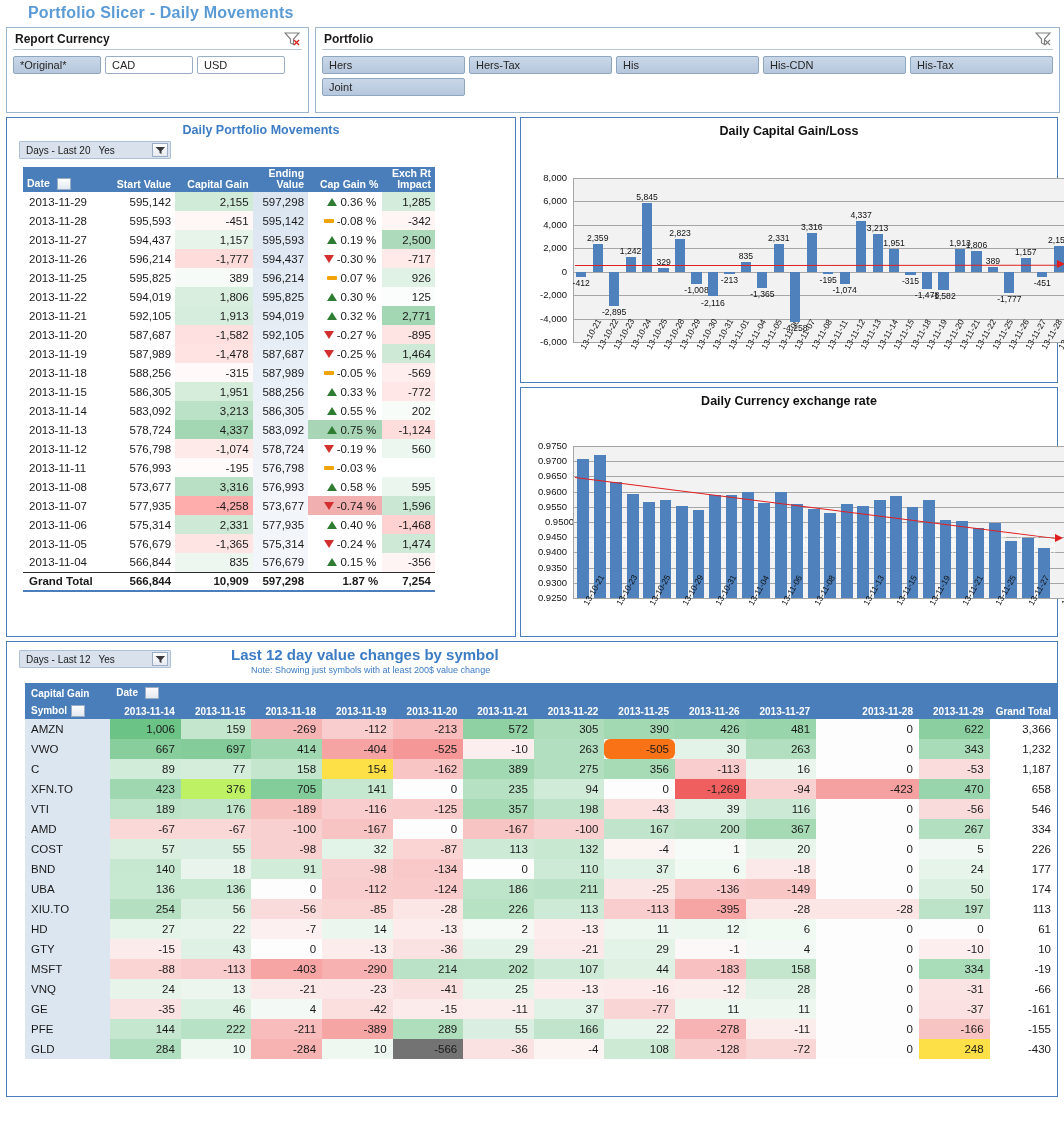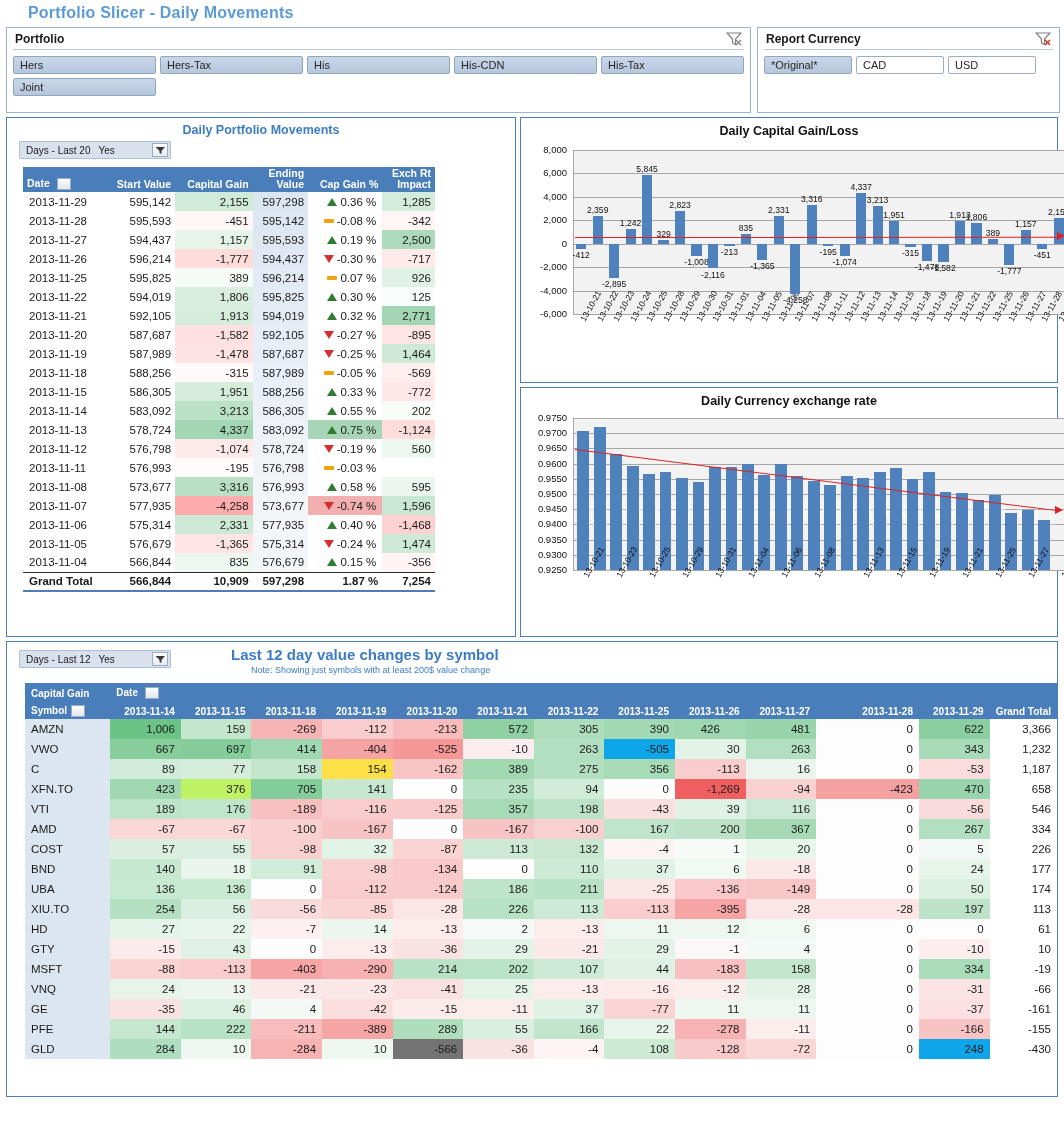--- a/index.html
+++ b/index.html
@@ -112,21 +112,21 @@
   .arw.fl{ width:10px;height:4px;background:#F0A30A;border-radius:1px;}
   .hdr-sort{
     display:inline-block;width:14px;height:12px;vertical-align:middle;
     border:1px solid #9BADC4;background:linear-gradient(#fdfdfd,#e3e9f1);
     margin-left:4px;
   }
 
   
   .chart-box{ position:relative; background:#fff; }
   .chart-title{ text-align:center;font-weight:bold;font-size:12.5px;color:#111;padding-top:6px;}
-  .plot{ position:relative; }
+  .plot{ position:relative;margin-top:28px; }
   .plot .plotbg{ position:absolute; background:#F2F2F2; }
   .gline{ position:absolute; height:1px; background:#A6A6A6; }
   .vline{ position:absolute; width:1px; background:#A6A6A6; }
   .ytick{ position:absolute; font-size:9.5px; color:#111; text-align:right; width:46px;}
   .bar{ position:absolute; background:#4F81BD; }
   .blabel{ position:absolute; font-size:8.6px; color:#111; white-space:nowrap; }
   .xlabel{
     position:absolute; font-size:8.4px; color:#111; white-space:nowrap;
     transform-origin:left top; transform:rotate(-60deg);
   }
@@ -153,57 +153,57 @@
   table.sym td.sym{ text-align:left; background:#DCE6F1; width:88px; }
   table.sym td.gt{ background:#fff; }
   .hdr2{ height:20px; }
 </style>
 </head>
 <body>
 
 <div class="app-title">Portfolio Slicer - Daily Movements</div>
 
 <div class="slicer-row">
+
+  <div class="slicer" id="currency-slicer">
+    <div class="slicer-head">
+      <span>Report Currency</span>
+      <span>
+        <svg class="filter-ico" viewBox="0 0 16 14">
+          <path d="M1 1 H15 L9.5 7 V12.5 L6.5 11 V7 Z" fill="none" stroke="#808080" stroke-width="1.2"></path>
+          <path d="M10 8 L15 13 M15 8 L10 13" stroke="#D9261C" stroke-width="1.4"></path>
+        </svg>
+      </span>
+    </div>
+    <div class="slicer-sep"></div>
+    <div class="slicer-items">
+      <div class="sl-btn sel">*Original*</div>
+      <div class="sl-btn">CAD</div>
+      <div class="sl-btn">USD</div>
+    </div>
+  </div>
 
   <div class="slicer" id="portfolio-slicer">
     <div class="slicer-head">
       <span>Portfolio</span>
       <span>
         <svg class="filter-ico" viewBox="0 0 16 14">
           <path d="M1 1 H15 L9.5 7 V12.5 L6.5 11 V7 Z" fill="none" stroke="#808080" stroke-width="1.2"></path>
           <path d="M10 8 L15 13 M15 8 L10 13" stroke="#808080" stroke-width="1.2"></path>
         </svg>
       </span>
     </div>
     <div class="slicer-sep"></div>
     <div class="slicer-items">
       <div class="sl-btn sel">Hers</div>
       <div class="sl-btn sel">Hers-Tax</div>
       <div class="sl-btn sel">His</div>
       <div class="sl-btn sel">His-CDN</div>
       <div class="sl-btn sel">His-Tax</div>
       <div class="sl-btn sel">Joint</div>
-    </div>
-  </div>
-
-  <div class="slicer" id="currency-slicer">
-    <div class="slicer-head">
-      <span>Report Currency</span>
-      <span>
-        <svg class="filter-ico" viewBox="0 0 16 14">
-          <path d="M1 1 H15 L9.5 7 V12.5 L6.5 11 V7 Z" fill="none" stroke="#808080" stroke-width="1.2"></path>
-          <path d="M10 8 L15 13 M15 8 L10 13" stroke="#D9261C" stroke-width="1.4"></path>
-        </svg>
-      </span>
-    </div>
-    <div class="slicer-sep"></div>
-    <div class="slicer-items">
-      <div class="sl-btn sel">*Original*</div>
-      <div class="sl-btn">CAD</div>
-      <div class="sl-btn">USD</div>
     </div>
   </div>
 </div>
 
 <div class="mid-wrap">
 
   <div class="mid-left panel">
     <div class="section-title">Daily Portfolio Movements</div>
 
     <div class="days-slicer">
@@ -633,21 +633,21 @@
           <div class="ytick" style="left: 0px; top: 4px;">0.9750</div>
           <div class="gline" style="left: 52px; top: 25.2px; width: 494px;"></div>
           <div class="ytick" style="left: 0px; top: 19.2px;">0.9700</div>
           <div class="gline" style="left: 52px; top: 40.4px; width: 494px;"></div>
           <div class="ytick" style="left: 0px; top: 34.4px;">0.9650</div>
           <div class="gline" style="left: 52px; top: 55.6px; width: 494px;"></div>
           <div class="ytick" style="left: 0px; top: 49.6px;">0.9600</div>
           <div class="gline" style="left: 52px; top: 70.8px; width: 494px;"></div>
           <div class="ytick" style="left: 0px; top: 64.8px;">0.9550</div>
           <div class="gline" style="left: 52px; top: 86px; width: 494px;"></div>
-          <div class="ytick" style="left: 0px; top: 80px;">0.9500</div>
+          <div class="ytick" style="left: 7px; top: 80px;">0.9500</div>
           <div class="gline" style="left: 52px; top: 101.2px; width: 494px;"></div>
           <div class="ytick" style="left: 0px; top: 95.2px;">0.9450</div>
           <div class="gline" style="left: 52px; top: 116.4px; width: 494px;"></div>
           <div class="ytick" style="left: 0px; top: 110.4px;">0.9400</div>
           <div class="gline" style="left: 52px; top: 131.6px; width: 494px;"></div>
           <div class="ytick" style="left: 0px; top: 125.6px;">0.9350</div>
           <div class="gline" style="left: 52px; top: 146.8px; width: 494px;"></div>
           <div class="ytick" style="left: 0px; top: 140.8px;">0.9300</div>
           <div class="gline" style="left: 52px; top: 162px; width: 494px;"></div>
           <div class="ytick" style="left: 0px; top: 156px;">0.9250</div>
@@ -779,36 +779,36 @@
         <tr>
           <td class="sym">AMZN</td>
           <td style="background: rgb(108, 195, 134);">1,006</td>
           <td style="background: rgb(195, 230, 205);">159</td>
           <td style="background: rgb(247, 180, 180);">-269</td>
           <td style="background: rgb(249, 205, 205);">-112</td>
           <td style="background: rgb(248, 188, 188);">-213</td>
           <td style="background: rgb(143, 209, 163);">572</td>
           <td style="background: rgb(173, 221, 187);">305</td>
           <td style="background: rgb(162, 217, 179);">390</td>
-          <td style="background: rgb(158, 215, 176); text-align: center;">426</td>
+          <td style="background: rgb(158, 215, 176);">426</td>
           <td style="background: rgb(152, 213, 171);">481</td>
           <td style="background: rgb(253, 253, 254);">0</td>
           <td style="background: rgb(139, 207, 160);">622</td>
           <td class="gt">3,366</td>
         </tr>
         <tr>
           <td class="sym">VWO</td>
           <td style="background: rgb(135, 206, 156);">667</td>
           <td style="background: rgb(132, 205, 154);">697</td>
           <td style="background: rgb(159, 216, 177);">414</td>
           <td style="background: rgb(246, 163, 163);">-404</td>
           <td style="background: rgb(245, 151, 151);">-525</td>
           <td style="background: rgb(252, 238, 238);">-10</td>
           <td style="background: rgb(178, 223, 192);">263</td>
-          <td style="background: #0ea5e9;">-505</td>
+          <td style="background: #f97316; border-radius: 6px;">-505</td>
           <td style="background: rgb(227, 243, 232);">30</td>
           <td style="background: rgb(178, 223, 192);">263</td>
           <td style="background: rgb(253, 253, 254);">0</td>
           <td style="background: rgb(168, 219, 183);">343</td>
           <td class="gt">1,232</td>
         </tr>
         <tr>
           <td class="sym">C</td>
           <td style="background: rgb(209, 236, 217);">89</td>
           <td style="background: rgb(212, 237, 219);">77</td>
@@ -1038,18 +1038,18 @@
           <td style="background: rgb(238, 247, 240);">10</td>
           <td style="background: rgb(247, 178, 178);">-284</td>
           <td style="background: rgb(238, 247, 240);">10</td>
           <td style="background: #737373;">-566</td>
           <td style="background: rgb(251, 226, 226);">-36</td>
           <td style="background: rgb(252, 243, 243);">-4</td>
           <td style="background: rgb(205, 234, 213);">108</td>
           <td style="background: rgb(249, 202, 202);">-128</td>
           <td style="background: rgb(250, 215, 215);">-72</td>
           <td style="background: rgb(253, 253, 254);">0</td>
-          <td style="background: #0ea5e9;">248</td>
+          <td style="background: #fde047;">248</td>
           <td class="gt">-430</td>
         </tr>
       </tbody>
   </table>
 </div>
 
 </body></html>

